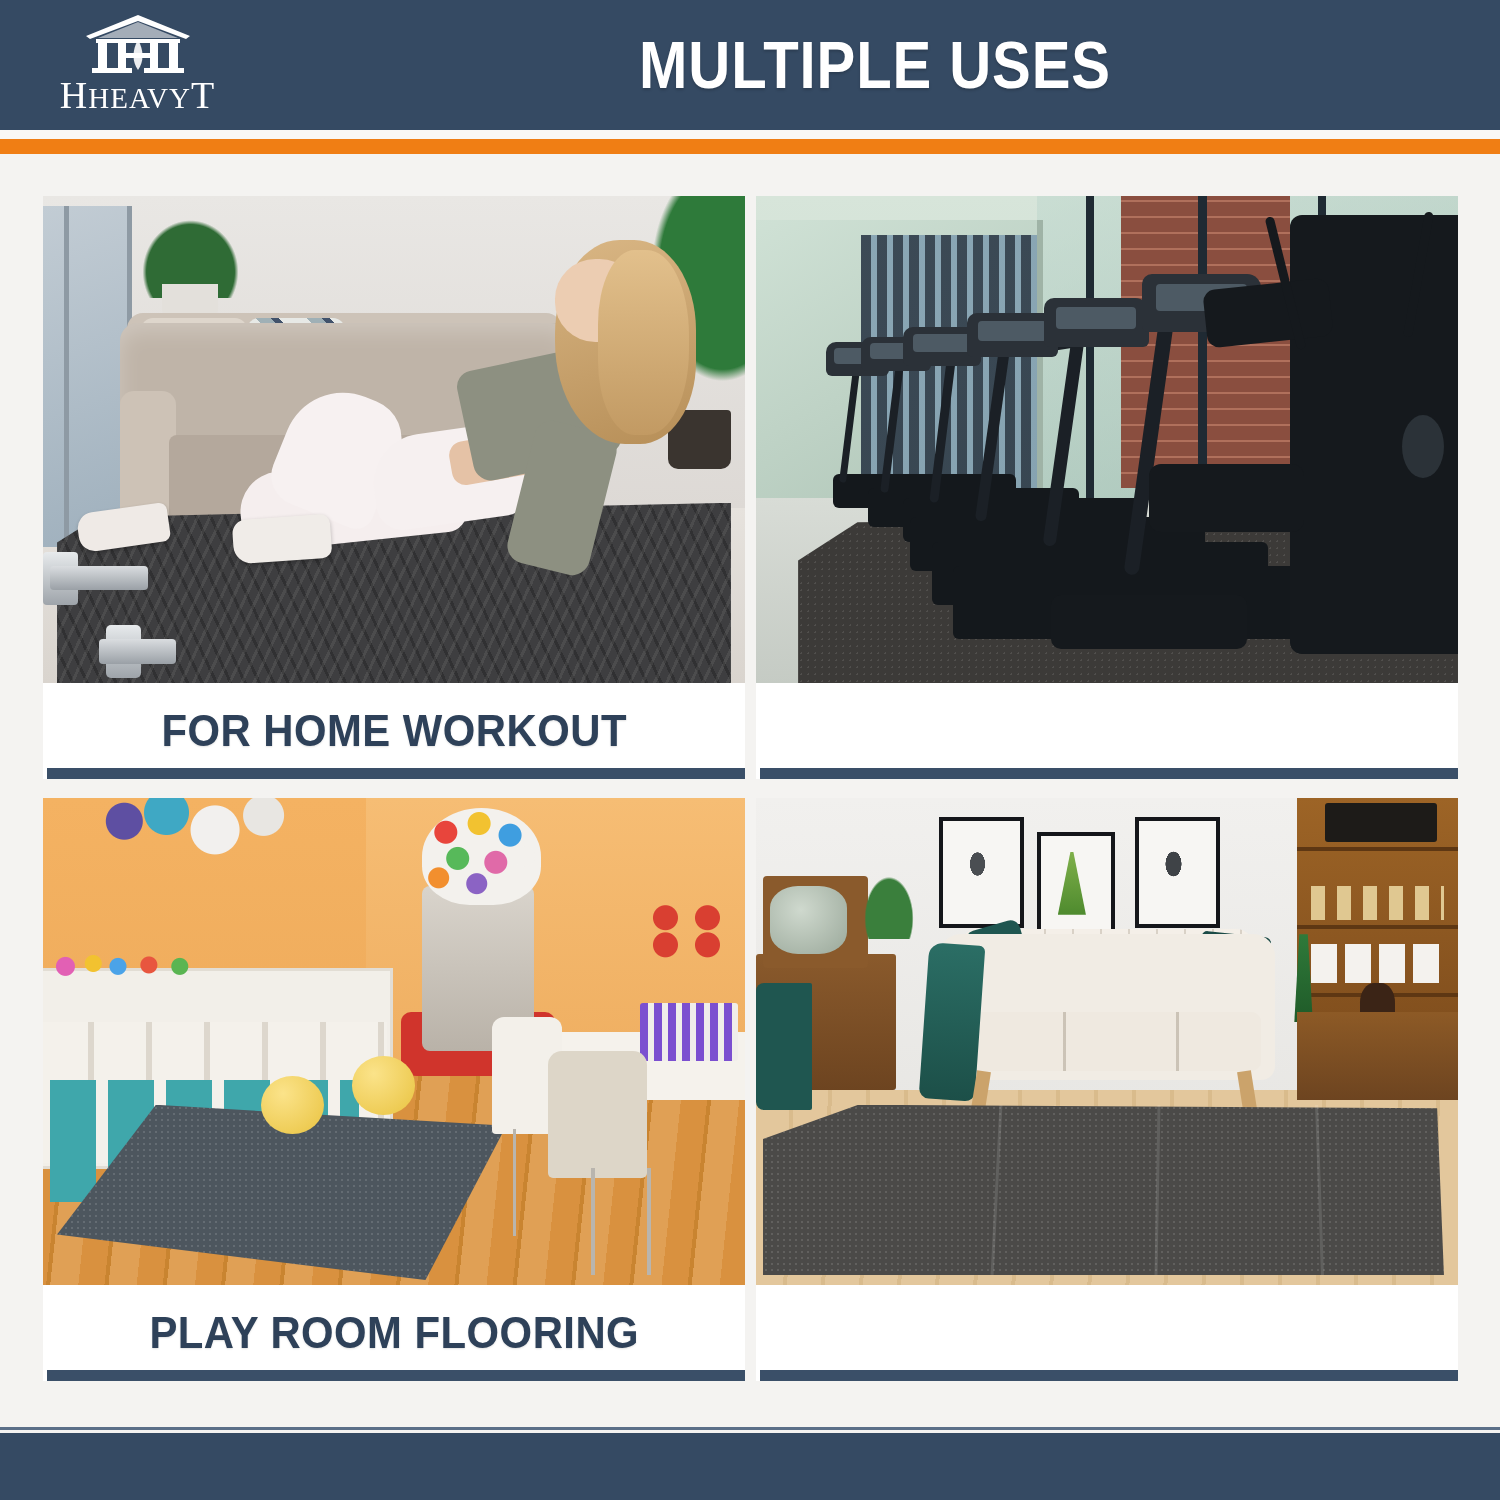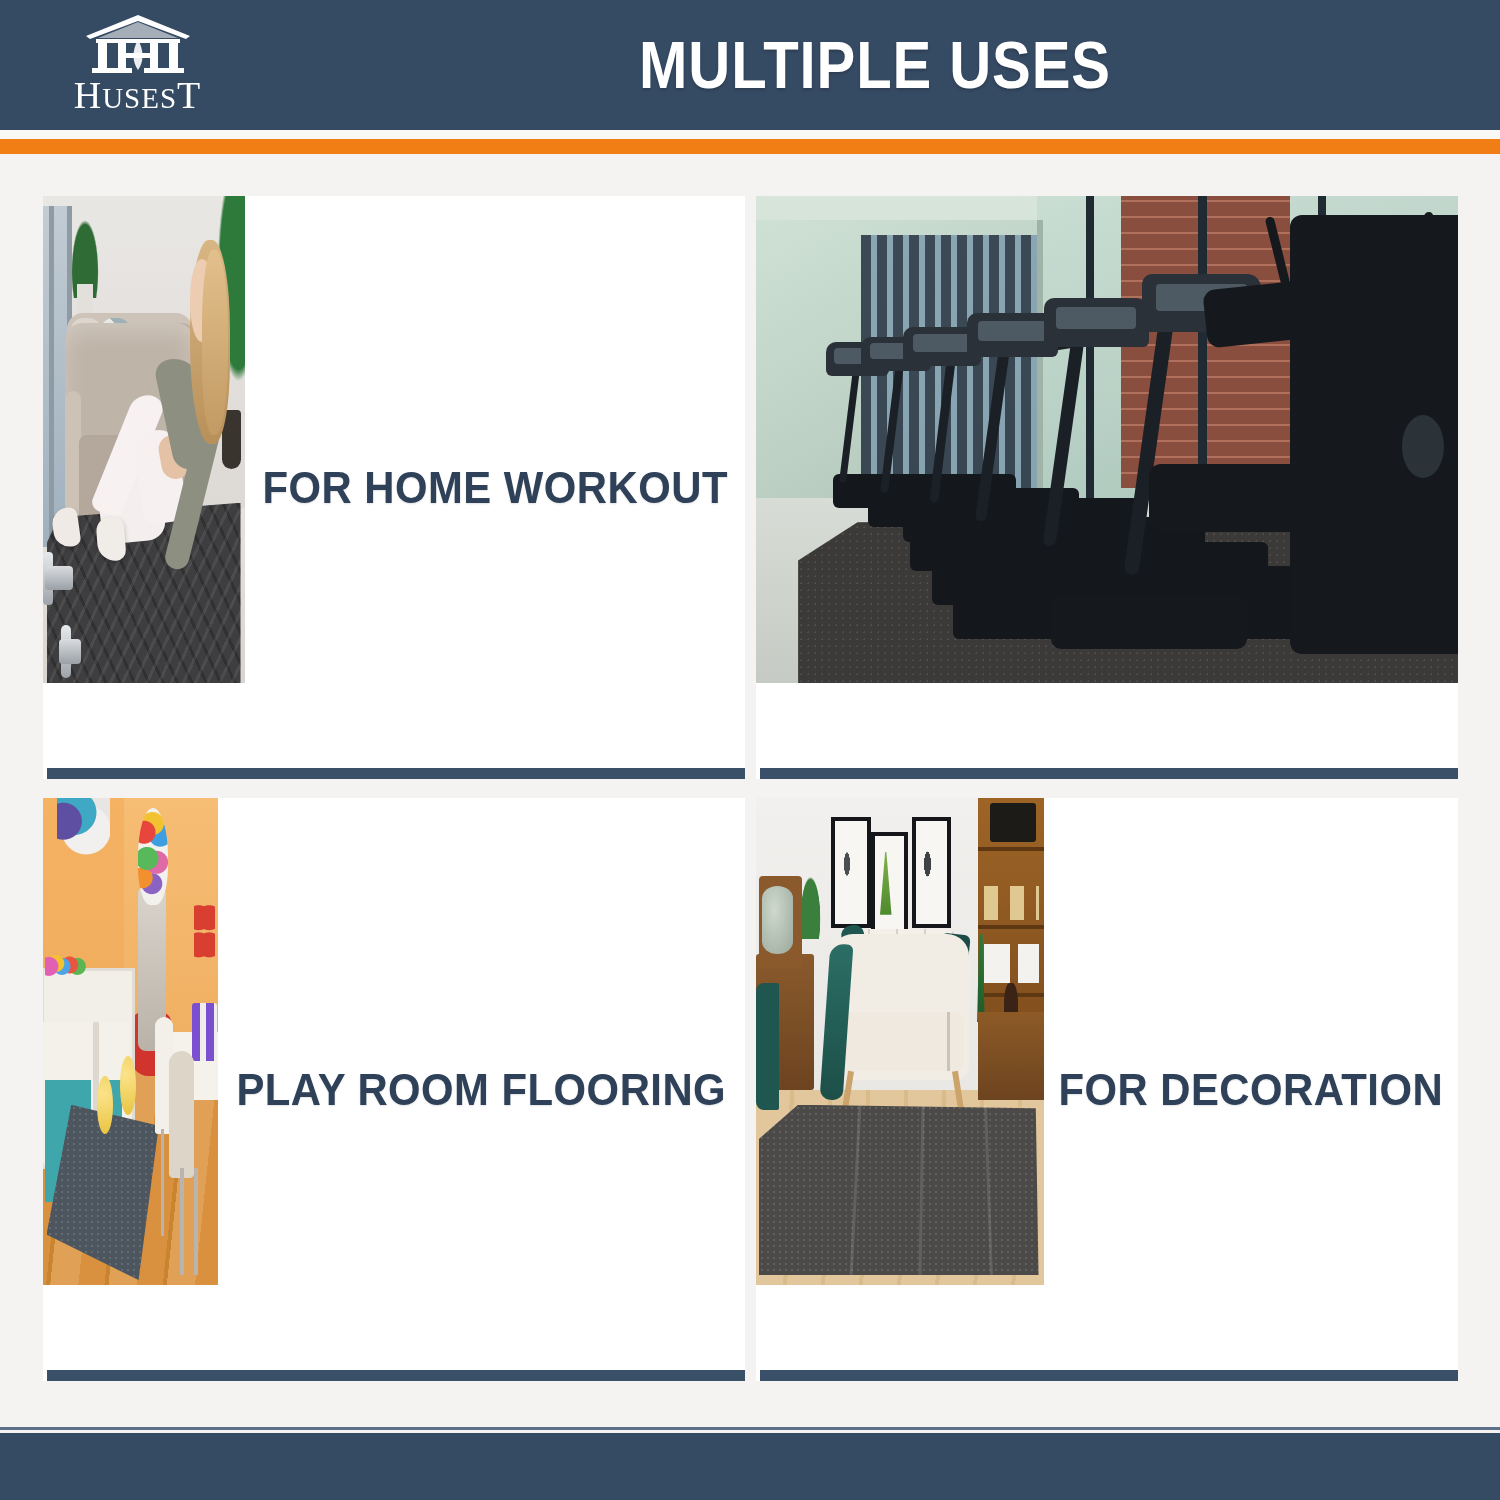--- a/index.html
+++ b/index.html
@@ -93,21 +93,21 @@
     height: 1185px;
     display: grid;
     grid-template-columns: 702px 702px;
     grid-template-rows: 583px 583px;
     column-gap: 11px;
     row-gap: 19px;
   }
   .card {
     position: relative;
     display: flex;
-    flex-direction: row;
+    flex-direction: column;
     background: #ffffff;
   }
   .photo {
     position: relative;
     width: 100%;
     height: 487px;
     overflow: hidden;
     background: #cfd4d8;
   }
   .caption {
@@ -335,21 +335,21 @@
 
         <rect x="40" y="31" width="8" height="26" fill="#ffffff"></rect>
         <rect x="72" y="31" width="8" height="26" fill="#ffffff"></rect>
         <rect x="40" y="41" width="40" height="5" fill="#ffffff"></rect>
         <rect x="34" y="56" width="20" height="5" fill="#ffffff"></rect>
         <rect x="66" y="56" width="20" height="5" fill="#ffffff"></rect>
 
         <path d="M60 28 C66 38 66 50 60 58 C54 50 54 38 60 28 Z" fill="#ffffff" opacity="0.9"></path>
       </svg>
       <div class="logo-word">
-        <span class="cap">H</span><span class="sm">USES</span><span class="cap">T</span>
+        <span class="cap">H</span><span class="sm">HEAVY</span><span class="cap">T</span>
       </div>
     </div>
 
     <div class="header-title">MULTIPLE USES</div>
   </div>
 
   <div class="rule-white"></div>
   <div class="rule-orange"></div>
 
   <div class="grid">
@@ -525,23 +525,20 @@
         <div class="ph p4-sofa"></div>
         <div class="ph p4-seat"></div>
         <div class="ph p4-throw"></div>
         <div class="ph p4-legA"></div>
         <div class="ph p4-legB"></div>
         <div class="ph p4-mat"></div>
         <div class="ph p4-matseam1"></div>
         <div class="ph p4-matseam2"></div>
         <div class="ph p4-matseam3"></div>
       </div>
-      <div class="caption">
-        <span class="caption-text">FOR DECORATION</span>
-      </div>
       <div class="card-underline"></div>
     </div>
 
   </div>
 
   <div class="footer-hair"></div>
   <div class="footer"></div>
 
 </div>
 

